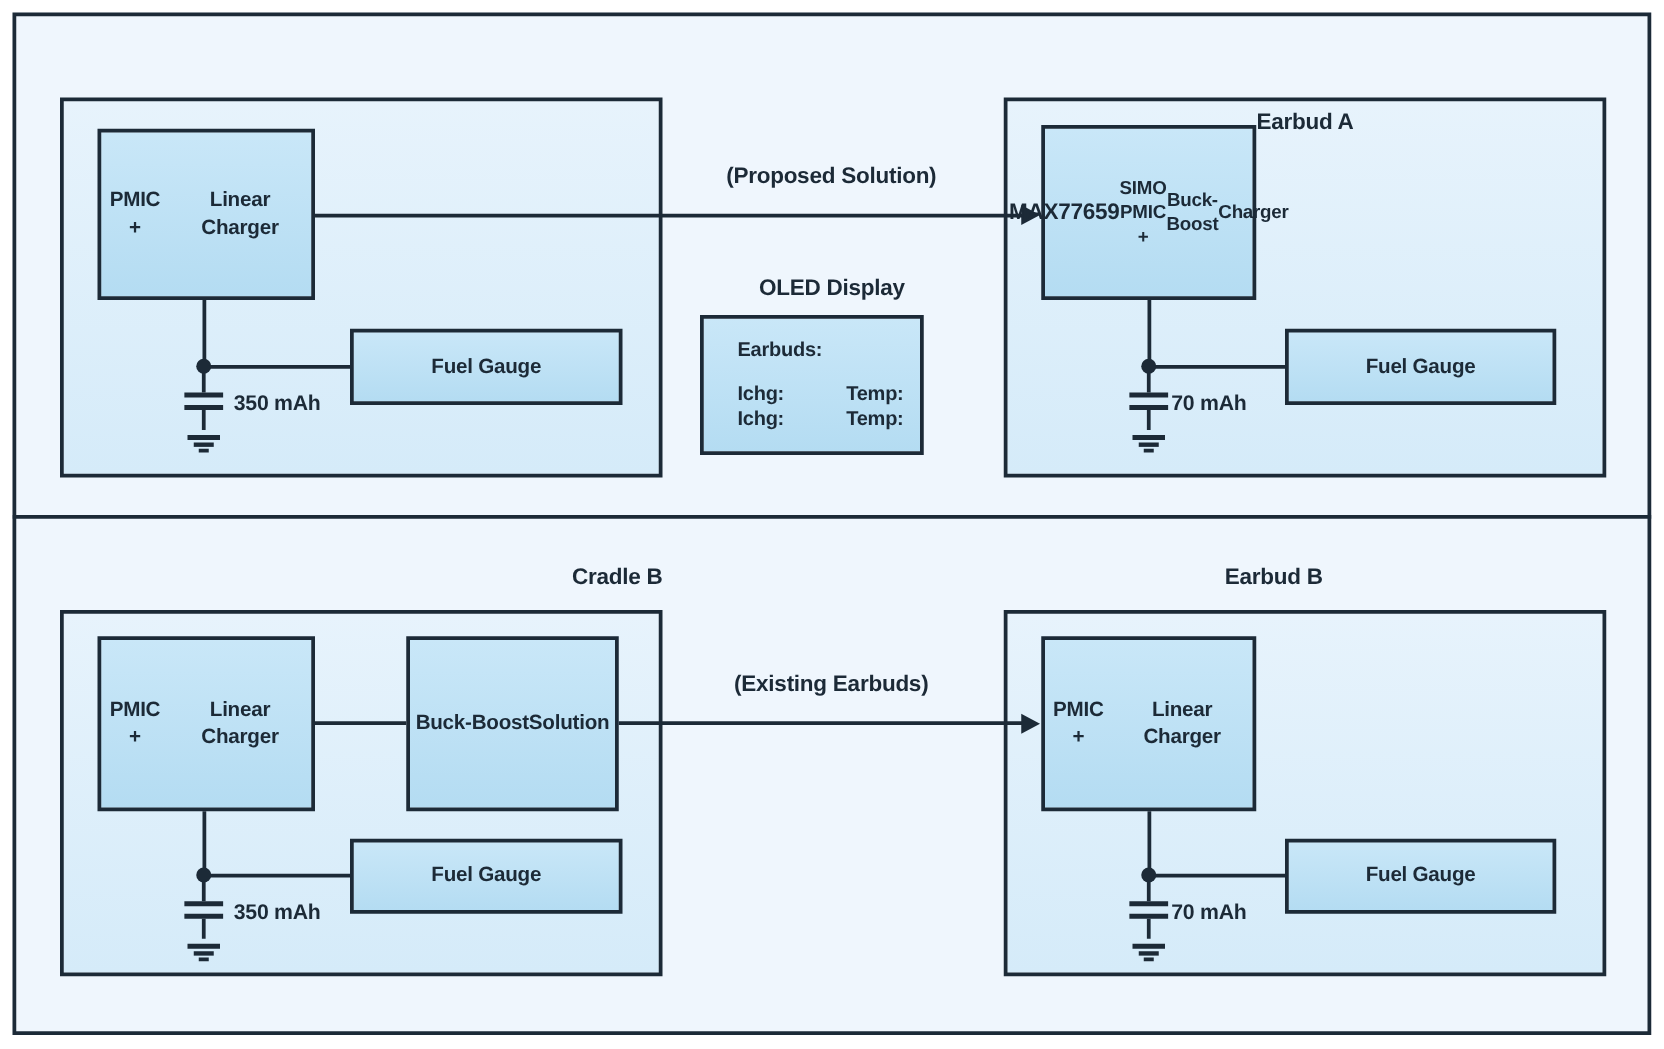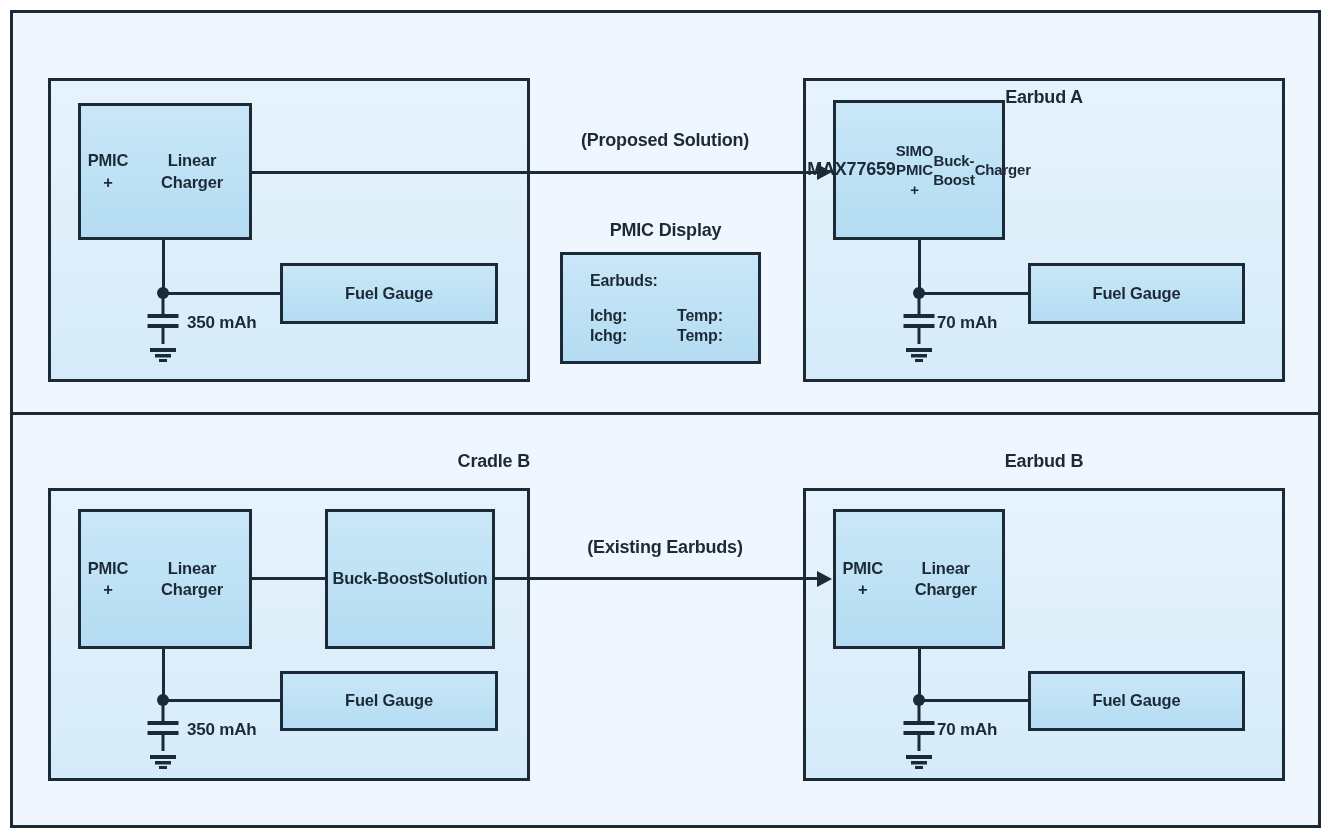--- a/index.html
+++ b/index.html
@@ -103,22 +103,22 @@
       <rect x="6.5" y="27" width="31" height="4"></rect>
       <rect x="6.5" y="37" width="31" height="4"></rect>
       <rect x="20.5" y="41" width="3" height="16"></rect>
       <rect x="9" y="61" width="26" height="4"></rect>
       <rect x="14" y="67" width="16" height="3.5"></rect>
       <rect x="18" y="72" width="8" height="3"></rect>
     </g>
   </svg>
   <div class="abs batt-label" style="left:187px;top:313px;">350 mAh</div>
 
-  <div class="abs sec-label" style="left:560px;top:220px;width:211px;">PMIC Display</div>
-  <div class="abs oled-box" style="left:560px;top:252px;width:201px;height:112px;">
+  <div class="abs sec-label" style="left:560px;top:220px;width:211px;">OLED Display</div>
+  <div class="abs oled-box" style="left:560px;top:252px;width:179px;height:112px;">
     <div class="abs" style="left:27px;top:17px;">Earbuds:</div>
     <div class="abs" style="left:27px;top:52px;">Ichg:</div>
     <div class="abs" style="left:114px;top:52px;">Temp:</div>
     <div class="abs" style="left:27px;top:72px;">Ichg:</div>
     <div class="abs" style="left:114px;top:72px;">Temp:</div>
   </div>
 
   <div class="abs block" style="left:833px;top:100px;width:172px;height:140px;">
     <span class="chip-title">MAX77659</span>
     <span class="chip-sub">SIMO PMIC +</span>
@@ -139,21 +139,21 @@
       <rect x="6.5" y="37" width="31" height="4"></rect>
       <rect x="20.5" y="41" width="3" height="16"></rect>
       <rect x="9" y="61" width="26" height="4"></rect>
       <rect x="14" y="67" width="16" height="3.5"></rect>
       <rect x="18" y="72" width="8" height="3"></rect>
     </g>
   </svg>
   <div class="abs batt-label" style="left:937px;top:313px;">70 mAh</div>
 
   <div class="abs sec-label" style="left:48px;top:451px;width:482px;text-align:right;">Cradle B</div>
-  <div class="abs sec-label" style="left:803px;top:451px;width:482px;">Earbud B</div>
+  <div class="abs sec-label" style="left:778px;top:451px;width:482px;">Earbud B</div>
 
   <div class="abs panel" style="left:48px;top:488px;width:482px;height:293px;"></div>
   <div class="abs panel" style="left:803px;top:488px;width:482px;height:293px;"></div>
 
   <div class="abs sol-label" style="left:520px;top:537px;width:290px;">(Existing Earbuds)</div>
   <div class="abs wire" style="left:495px;top:577px;width:323px;height:3px;"></div>
   <div class="abs arrow" style="left:817px;top:570.5px;"></div>
 
   <div class="abs block" style="left:78px;top:509px;width:174px;height:140px;">
     <span>PMIC +</span>

